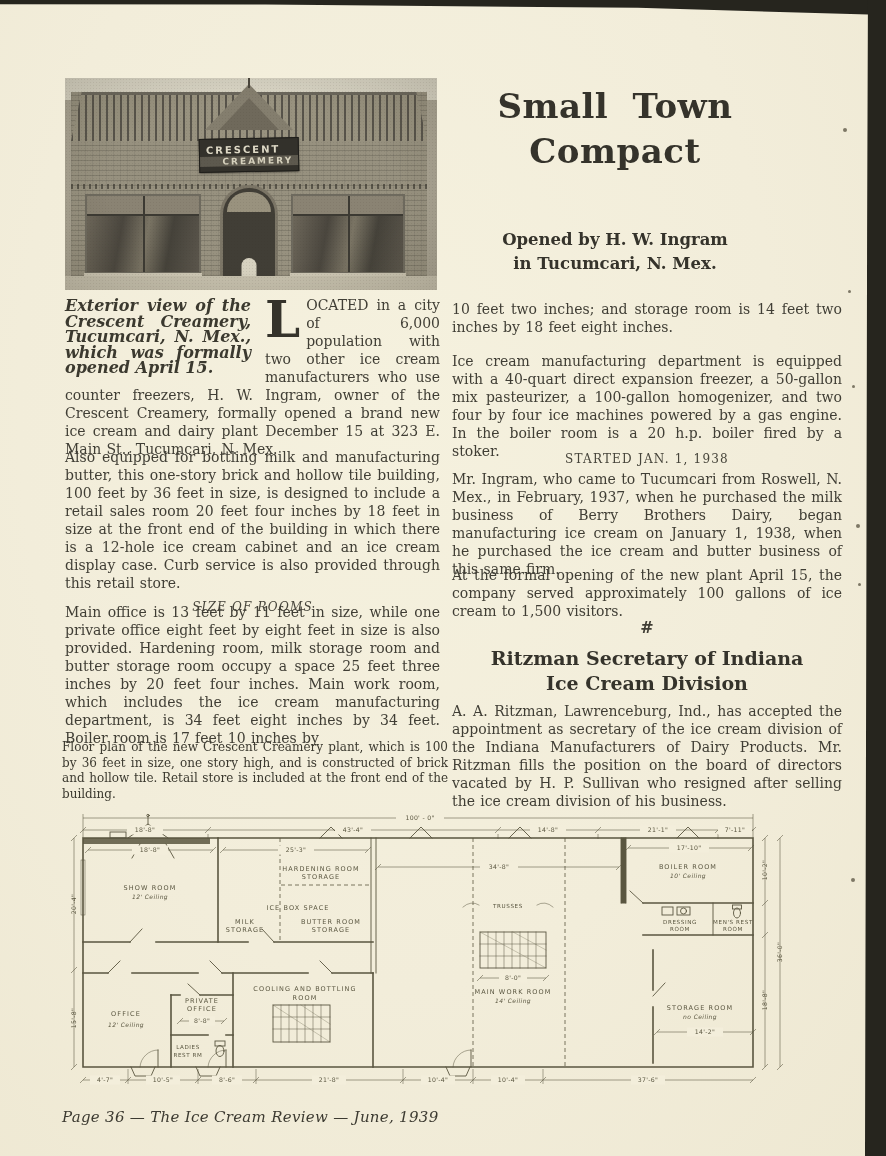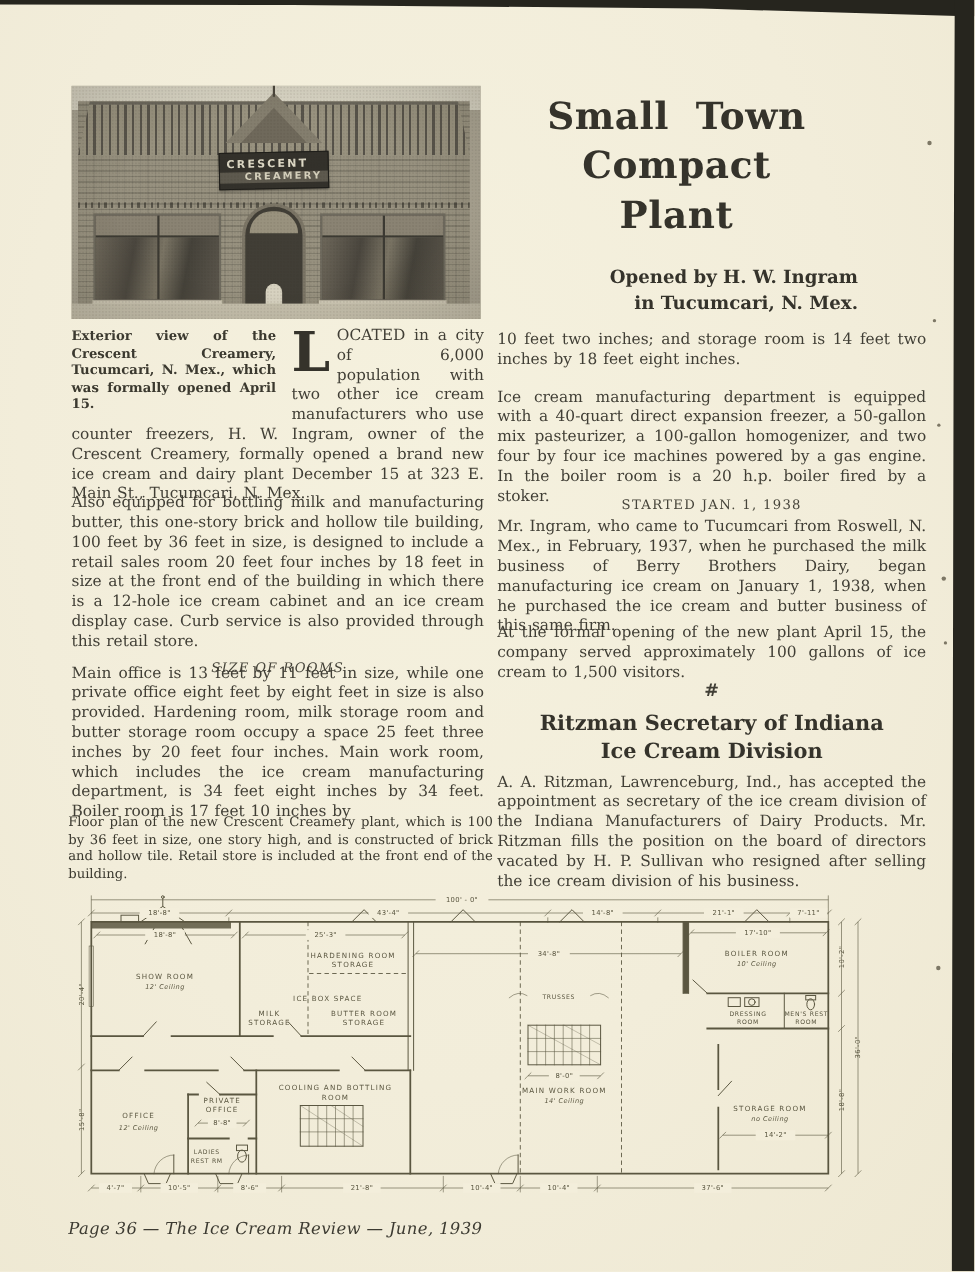--- a/index.html
+++ b/index.html
@@ -54,27 +54,27 @@
                    background:#d7d2c0;border-radius:8px 8px 2px 2px;}
   .ph-walk{position:absolute;left:0;right:0;bottom:0;height:14px;background:#c6c0ad;}
   .ph-grain{position:absolute;inset:0;pointer-events:none;opacity:.9;
             background-image:radial-gradient(rgba(60,55,45,.10) 1px, transparent 1px),
                              radial-gradient(ellipse at center, rgba(0,0,0,0) 55%, rgba(70,65,50,.22) 100%);
             background-size:3px 3px,100% 100%;}
 
   
   .headline{position:absolute;left:450px;top:84px;width:330px;text-align:center;color:#35332b;}
   .headline .t{font-size:34px;font-weight:bold;line-height:45px;letter-spacing:.5px;word-spacing:.35em;}
-  .subhead{position:absolute;left:450px;top:240px;width:330px;text-align:right;color:#35332b;
+  .subhead{position:absolute;left:450px;top:228px;width:330px;text-align:center;color:#35332b;
            font-size:16.5px;font-weight:bold;line-height:24px;}
   .body-par{font-size:14px;line-height:18px;text-align:justify;color:#403e35;word-spacing:.06em;}
   .abs{position:absolute;}
   .lead-block{position:absolute;left:65px;top:296px;width:375px;}
-  .lead-caption{float:left;width:186px;padding:2px 14px 6px 0;font-size:12px;font-weight:bold;
-                line-height:15.5px;text-align:justify;color:#3b392f;}
+  .lead-caption{float:left;width:186px;padding:2px 14px 6px 0;font-size:16px;font-weight:bold;
+                line-height:15.5px;text-align:justify;color:#3b392f;font-style:italic;}
   .dropcap{float:left;font-size:50px;line-height:40px;font-weight:bold;padding:4px 6px 0 0;color:#35332b;}
   .small-head{font-size:12px;letter-spacing:1.2px;text-align:center;color:#46443a;}
   .hash{font-size:16px;font-weight:bold;text-align:center;color:#403e35;}
   .ritz-head{font-size:19px;font-weight:bold;text-align:center;line-height:25px;color:#35332b;}
   .plan-caption{position:absolute;left:62px;top:740px;width:386px;font-size:12px;font-weight:normal;
                 line-height:15.5px;text-align:justify;color:#3b392f;}
   .footer{position:absolute;left:62px;top:1108px;font-size:15px;color:#3c3a31;letter-spacing:.3px;font-style:italic;}
 
   
   .plan{position:absolute;left:68px;top:810px;}
@@ -133,21 +133,20 @@
         <div class="figure"></div>
       </div>
     </div>
     <div class="ph-walk"></div>
     <div class="ph-grain"></div>
   </div>
 
   <div class="headline">
     <div class="t">Small Town</div>
     <div class="t">Compact</div>
-    <div class="t">Plant</div>
   </div>
   <div class="subhead">
     <div>Opened by H. W. Ingram</div>
     <div>in Tucumcari, N. Mex.</div>
   </div>
 
   <div class="lead-block">
     <div class="lead-caption">Exterior view of the Crescent Creamery, Tucumcari, N. Mex., which was formally opened April 15.</div>
     <p class="body-par" style="margin:0;">
       <span class="dropcap">L</span><span>OCATED in a city of 6,000 population with two other ice cream manufacturers who use counter freezers, H. W. Ingram, owner of the Crescent Creamery, formally opened a brand new ice cream and dairy plant December 15 at 323 E. Main St., Tucumcari, N. Mex.</span>

